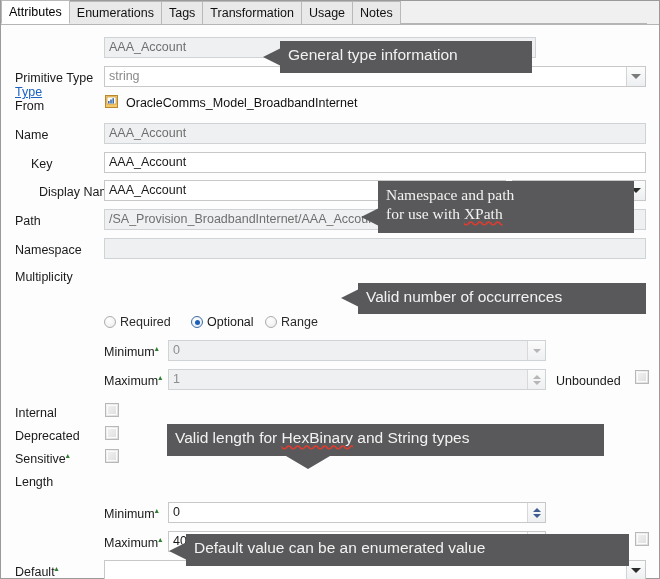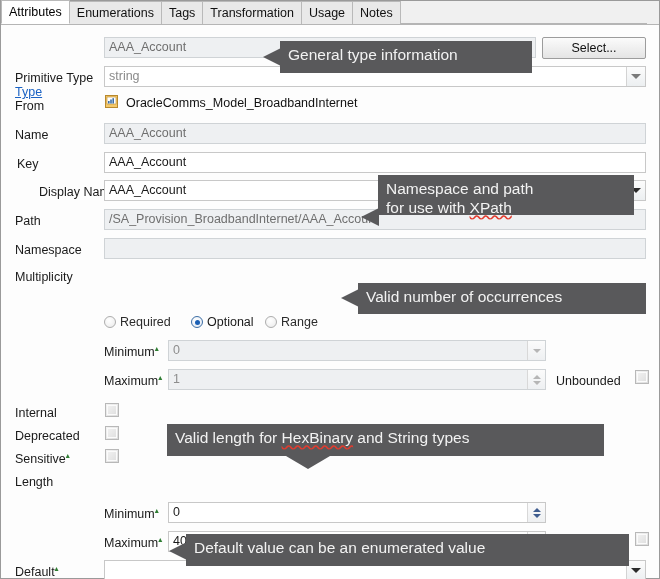--- a/index.html
+++ b/index.html
@@ -275,21 +275,20 @@
     <div class="tab">Transformation</div>
     <div class="tab">Usage</div>
     <div class="tab">Notes</div>
     <div class="tabfill"></div>
   </div>
 
   <div class="form">
 
     <div class="lbl link" style="left:14px;top:17px;margin-top:43px;">Type</div>
     <div class="inp ro" style="left:103px;top:12px;width:432px;">AAA_Account</div>
-    <div class="btn" style="left:541px;top:12px;width:104px;">Select...</div>
 
     <div class="lbl" style="left:14px;top:46px;">Primitive Type</div>
     <div class="combo" style="left:103px;top:41px;width:542px;">
       <div class="ctext">string</div>
       <div class="cbtn">
         <span class="caret"></span>
       </div>
     </div>
 
     <div class="lbl" style="left:14px;top:74px;">From</div>
@@ -298,21 +297,21 @@
       <rect x="2" y="2" width="9" height="7" fill="#ffffff" stroke="#b8892e" stroke-width="0.6"></rect>
       <rect x="3" y="6" width="1.6" height="2.5" fill="#3b6ea8"></rect>
       <rect x="5.2" y="4.5" width="1.6" height="4" fill="#3b6ea8"></rect>
       <rect x="7.4" y="3.2" width="1.6" height="5.3" fill="#3b6ea8"></rect>
     </svg>
     <div class="inp plain" style="left:121px;top:69px;width:520px;color:#111;">OracleComms_Model_BroadbandInternet</div>
 
     <div class="lbl" style="left:14px;top:103px;">Name</div>
     <div class="inp ro" style="left:103px;top:98px;width:542px;">AAA_Account</div>
 
-    <div class="lbl" style="left:16px;top:132px;">Key</div>
+    <div class="lbl" style="left:30px;top:132px;">Key</div>
     <div class="inp" style="left:103px;top:127px;width:542px;">AAA_Account</div>
 
     <div class="lbl" style="left:14px;top:160px;margin-left:24px;">Display Name</div>
     <div class="inp" style="left:103px;top:155px;width:402px;">AAA_Account</div>
     <div class="combo" style="left:511px;top:155px;width:134px;">
       <div class="ctext">[default]</div>
       <div class="cbtn">
         <span class="caret dark"></span>
       </div>
     </div>
@@ -407,21 +406,21 @@
         <span class="caret dark"></span>
       </div>
     </div>
 
   </div>
 
   <div class="tail left" style="left:262px;top:47px;"></div>
   <div class="callout" style="left:279px;top:40px;width:252px;height:32px;">General type information</div>
 
   <div class="tail left" style="left:360px;top:207px;"></div>
-  <div class="callout" style="left:377px;top:174px;width:256px;height:40px;white-space:normal;">
+  <div class="callout" style="left:377px;top:180px;width:256px;height:52px;white-space:normal;font-family:Liberation Serif, serif;">
     <span>Namespace and path</span><br>
     <span>for use with </span><span class="sq">XPath</span>
   </div>
 
   <div class="tail left" style="left:340px;top:288px;"></div>
   <div class="callout" style="left:166px;top:423px;width:437px;height:32px;">
     <span>Valid length for </span><span class="sq">HexBinary</span><span> and String types</span>
   </div>
 
   <div class="callout" style="left:357px;top:282px;width:288px;height:31px;">Valid number of occurrences</div>

